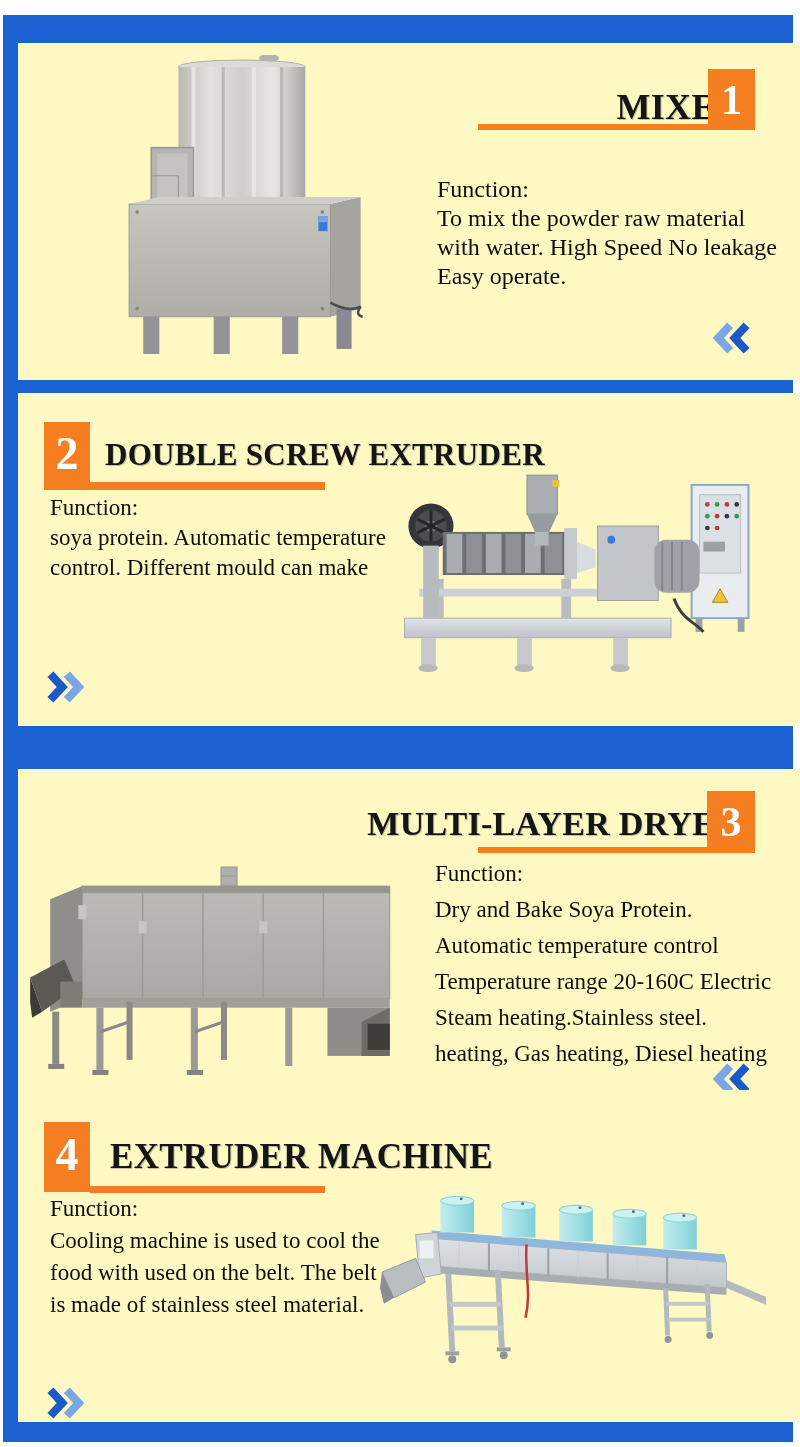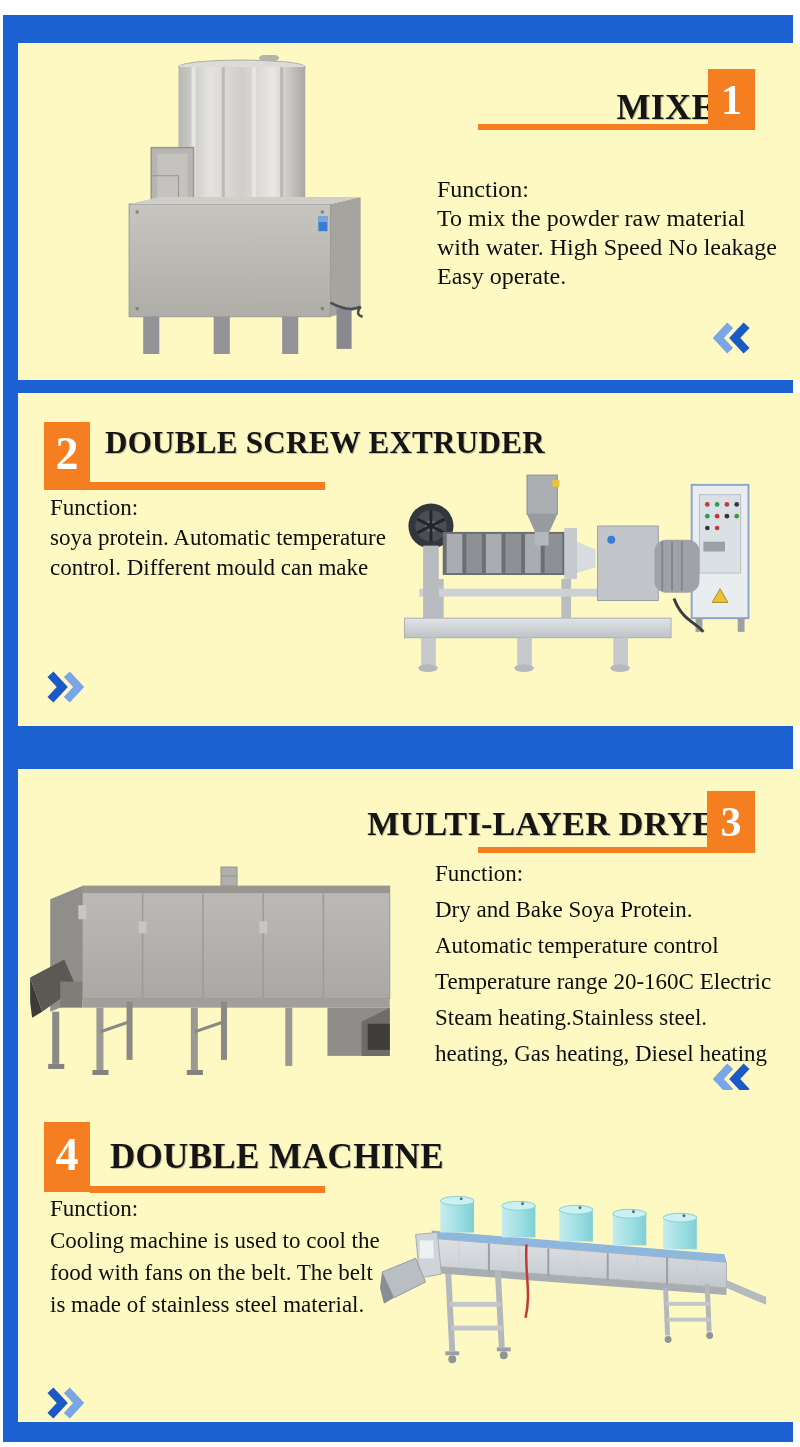--- a/index.html
+++ b/index.html
@@ -28,21 +28,21 @@
   .card-1 .underline { left:460px; top:81px; width:277px; height:6px; }
   .card-2 .underline { left:72px;  top:89px; width:235px; height:8px; }
   .card-3 .underline { left:460px; top:78px; width:277px; height:6px; }
   .card-4 .underline { left:72px;  top:96px; width:235px; height:7px; }
 
   .sec-title {
     position:absolute; font-weight:bold; color:#151515; white-space:nowrap;
     letter-spacing:0.3px; text-shadow:1px 1px 0 rgba(90,90,90,0.35);
   }
   .card-1 .sec-title { right:72px; top:43px; font-size:36px; }
-  .card-2 .sec-title { left:87px;  top:32px; font-size:31px; }
+  .card-2 .sec-title { left:87px;  top:44px; font-size:31px; }
   .card-3 .sec-title { right:74px; top:36px; font-size:34px; }
   .card-4 .sec-title { left:92px;  top:47px; font-size:35px; }
 
   .func-block { position:absolute; color:#0e0e0e;font-family:Liberation Serif, serif; }
   .func-block div { white-space:nowrap; }
   .card-1 .func-block { left:419px; top:132px; font-size:24px; line-height:29px; }
   .card-2 .func-block { left:32px;  top:100px; font-size:23px; line-height:30px; }
   .card-3 .func-block { left:417px; top:87px;  font-size:23px; line-height:36px; }
   .card-4 .func-block { left:32px;  top:103px; font-size:23px; line-height:32px; }
 
@@ -272,27 +272,27 @@
   <svg class="chevrons" viewBox="0 0 44 36">
     <polyline points="20,4 7,18 20,32" fill="none" stroke="#7aa6e8" stroke-width="9"></polyline>
     <polyline points="38,4 25,18 38,32" fill="none" stroke="#1c59c8" stroke-width="9"></polyline>
   </svg>
 </div>
 
 <div class="card card-4">
   <div class="badge">
     <span>4</span>
   </div>
-  <span class="sec-title">DOUBLE MACHINE</span>
+  <span class="sec-title">EXTRUDER MACHINE</span>
   <div class="underline"></div>
 
   <div class="func-block">
     <div>Function:</div>
     <div>Cooling machine is used to cool the</div>
-    <div>food with fans on the belt. The belt</div>
+    <div>food with used on the belt. The belt</div>
     <div>is made of stainless steel material.</div>
   </div>
 
   <svg class="machine" viewBox="0 0 400 200">
     <defs>
       <linearGradient id="m4fan" x1="0" y1="0" x2="1" y2="0">
         <stop offset="0" stop-color="#c5ecef"></stop>
           <stop offset="0.6" stop-color="#9adde2"></stop>
         <stop offset="1" stop-color="#7fcfd6"></stop>
       </linearGradient>

